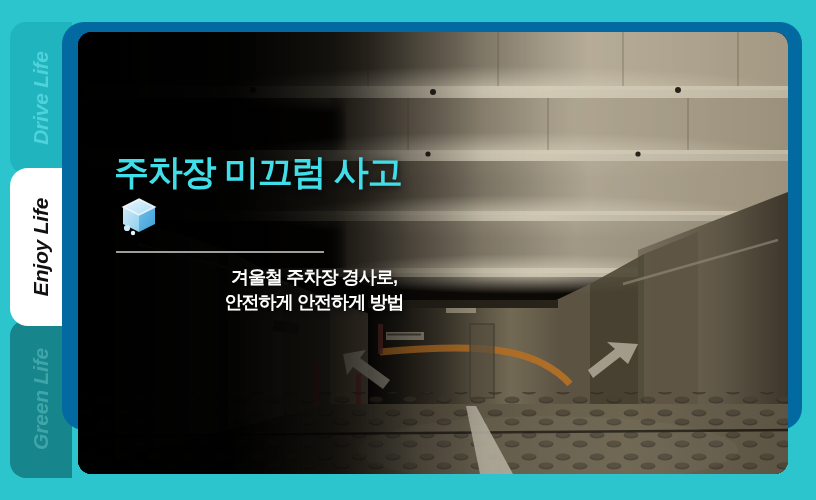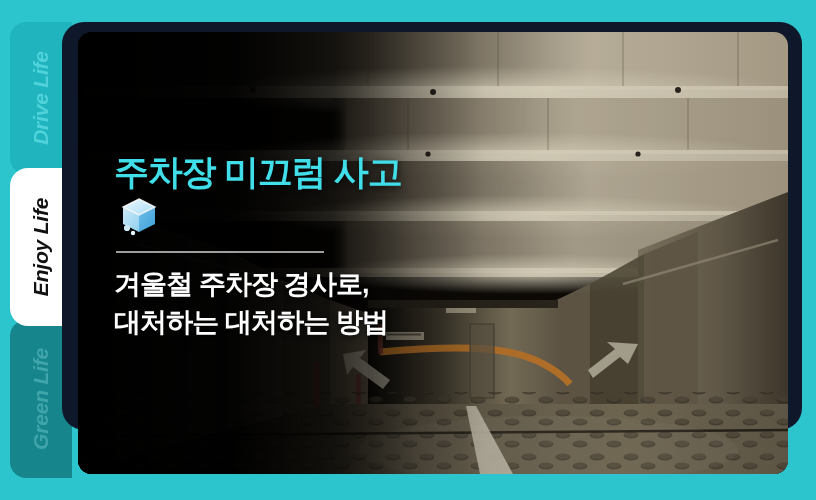--- a/index.html
+++ b/index.html
@@ -62,23 +62,24 @@
     background:#16858c;
     border-radius:16px 0 0 16px;
   }
   #tab-green-life .tab-label { color:#3fa5ab; }
 
   
   #card {
     position:absolute;
     left:62px; top:22px;
     width:740px; height:408px;
-    background:#0f172a;
+    background:#0369a1;
     border-radius:22px;
     z-index:4;
+    text-align:center;
   }
 
   
   #photo {
     position:absolute;
     left:16px; top:10px;
     width:710px; height:442px;
     border-radius:14px;
     overflow:hidden;
     background:#000;
@@ -116,21 +117,21 @@
   .headline-row { display:flex; align-items:center; gap:8px; }
   #ice-cube-icon { display:inline-block; width:42px; height:42px; flex:none; margin-left:4px; }
 
   #divider {
     width:208px; height:2px;
     background:rgba(255,255,255,0.62);
     margin:14px 0 12px 2px;
   }
   #subtitle {
     color:#ffffff;
-    font-size:27px;
+    font-size:18px;
     font-weight:bold;
     line-height:1.42;
     letter-spacing:-0.9px;
     text-shadow:0 2px 6px rgba(0,0,0,0.75);
   }
 </style>
 </head>
 <body>
 
 <div id="tab-rail">
@@ -350,17 +351,17 @@
             <circle cx="15" cy="38" r="2.2" fill="#e6f5fd"></circle>
           </svg>
         </span>
       </div>
     </div>
 
     <div id="divider"></div>
 
     <div id="subtitle">
       <div>겨울철 주차장 경사로,</div>
-      <div>대처하는 대처하는 방법</div>
+      <div>안전하게 안전하게 방법</div>
     </div>
 
   </div>
 </div>
 
 </body></html>

